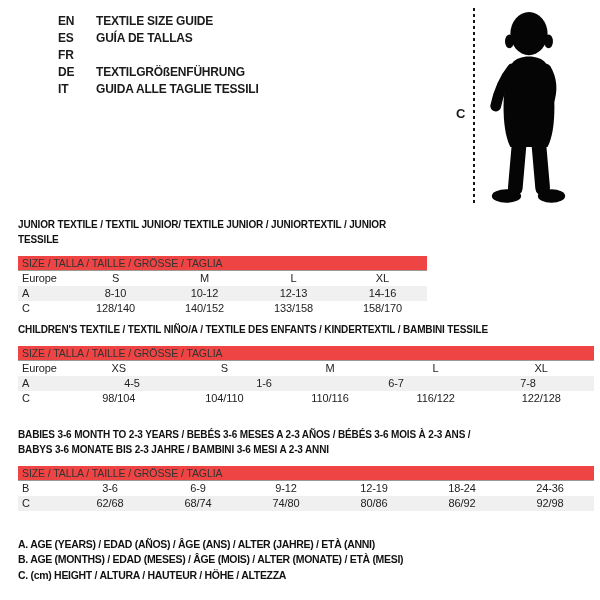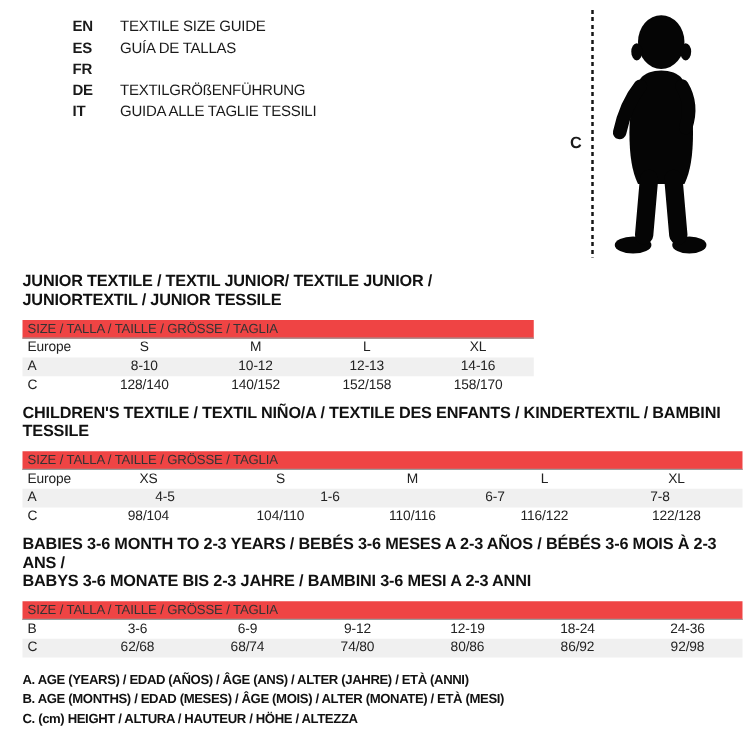--- a/index.html
+++ b/index.html
@@ -11,41 +11,41 @@
     color:#1a1a1a;
     overflow:hidden;
   }
 
   
   #lang-list { position:absolute; left:22px; top:13px; }
   .lang-row { display:flex; height:17px; line-height:17px;padding-left:36px; }
   .lang-code {
     width:38px; font-weight:700; font-size:12px; letter-spacing:-0.2px;
   }
-  .lang-label { font-weight:400; font-size:12px; letter-spacing:-0.2px; }
+  .lang-label { font-weight:700; font-size:12px; letter-spacing:-0.2px; }
 
   
   #measure-line {
     position:absolute; left:473px; top:8px; width:2px; height:198px;
     background:repeating-linear-gradient(to bottom,#151515 0 3px,transparent 3px 6px);
   }
   #measure-label {
     position:absolute; left:456px; top:106px;
     font-weight:700; font-size:13px;
   }
   #baby-figure { position:absolute; left:483px; top:7px; }
 
   
   .size-table { position:absolute; left:18px; }
   #table-1 { top:217px; width:409px; }
   #table-2 { top:322px; width:576px; }
   #table-3 { top:427px; width:576px; }
 
   .tbl-title {
-    font-weight:700; font-size:13px; line-height:15px;
+    font-weight:700; font-size:10px; line-height:15px;
     letter-spacing:-0.15px; margin-bottom:9px; color:#111;
   }
   .tbl-bar {
     height:15px; line-height:14px; background:#ef4444;
     border-bottom:1px solid #9a9a9a;
     padding-left:4px; font-size:10.5px; color:#333;
     letter-spacing:-0.1px;
   }
   .tbl-row { display:flex; height:15px; line-height:15px; font-size:11px; color:#222; }
   .tbl-row.shaded { background:#f0f0f0; }
@@ -120,21 +120,21 @@
       <span class="cell-label">A</span>
       <span class="cell-val">8-10</span>
       <span class="cell-val">10-12</span>
       <span class="cell-val">12-13</span>
       <span class="cell-val">14-16</span>
     </div>
     <div class="tbl-row">
       <span class="cell-label">C</span>
       <span class="cell-val">128/140</span>
       <span class="cell-val">140/152</span>
-      <span class="cell-val">152/158</span>
+      <span class="cell-val">133/158</span>
       <span class="cell-val">158/170</span>
     </div>
   </div>
 <div id="table-2" class="size-table">
     <div class="tbl-title">
       <div>CHILDREN'S TEXTILE / TEXTIL NIÑO/A / TEXTILE DES ENFANTS / KINDERTEXTIL / BAMBINI TESSILE</div>
     </div>
     <div class="tbl-bar">SIZE / TALLA / TAILLE / GRÖSSE / TAGLIA</div>
     <div class="tbl-row">
       <span class="cell-label">Europe</span>

